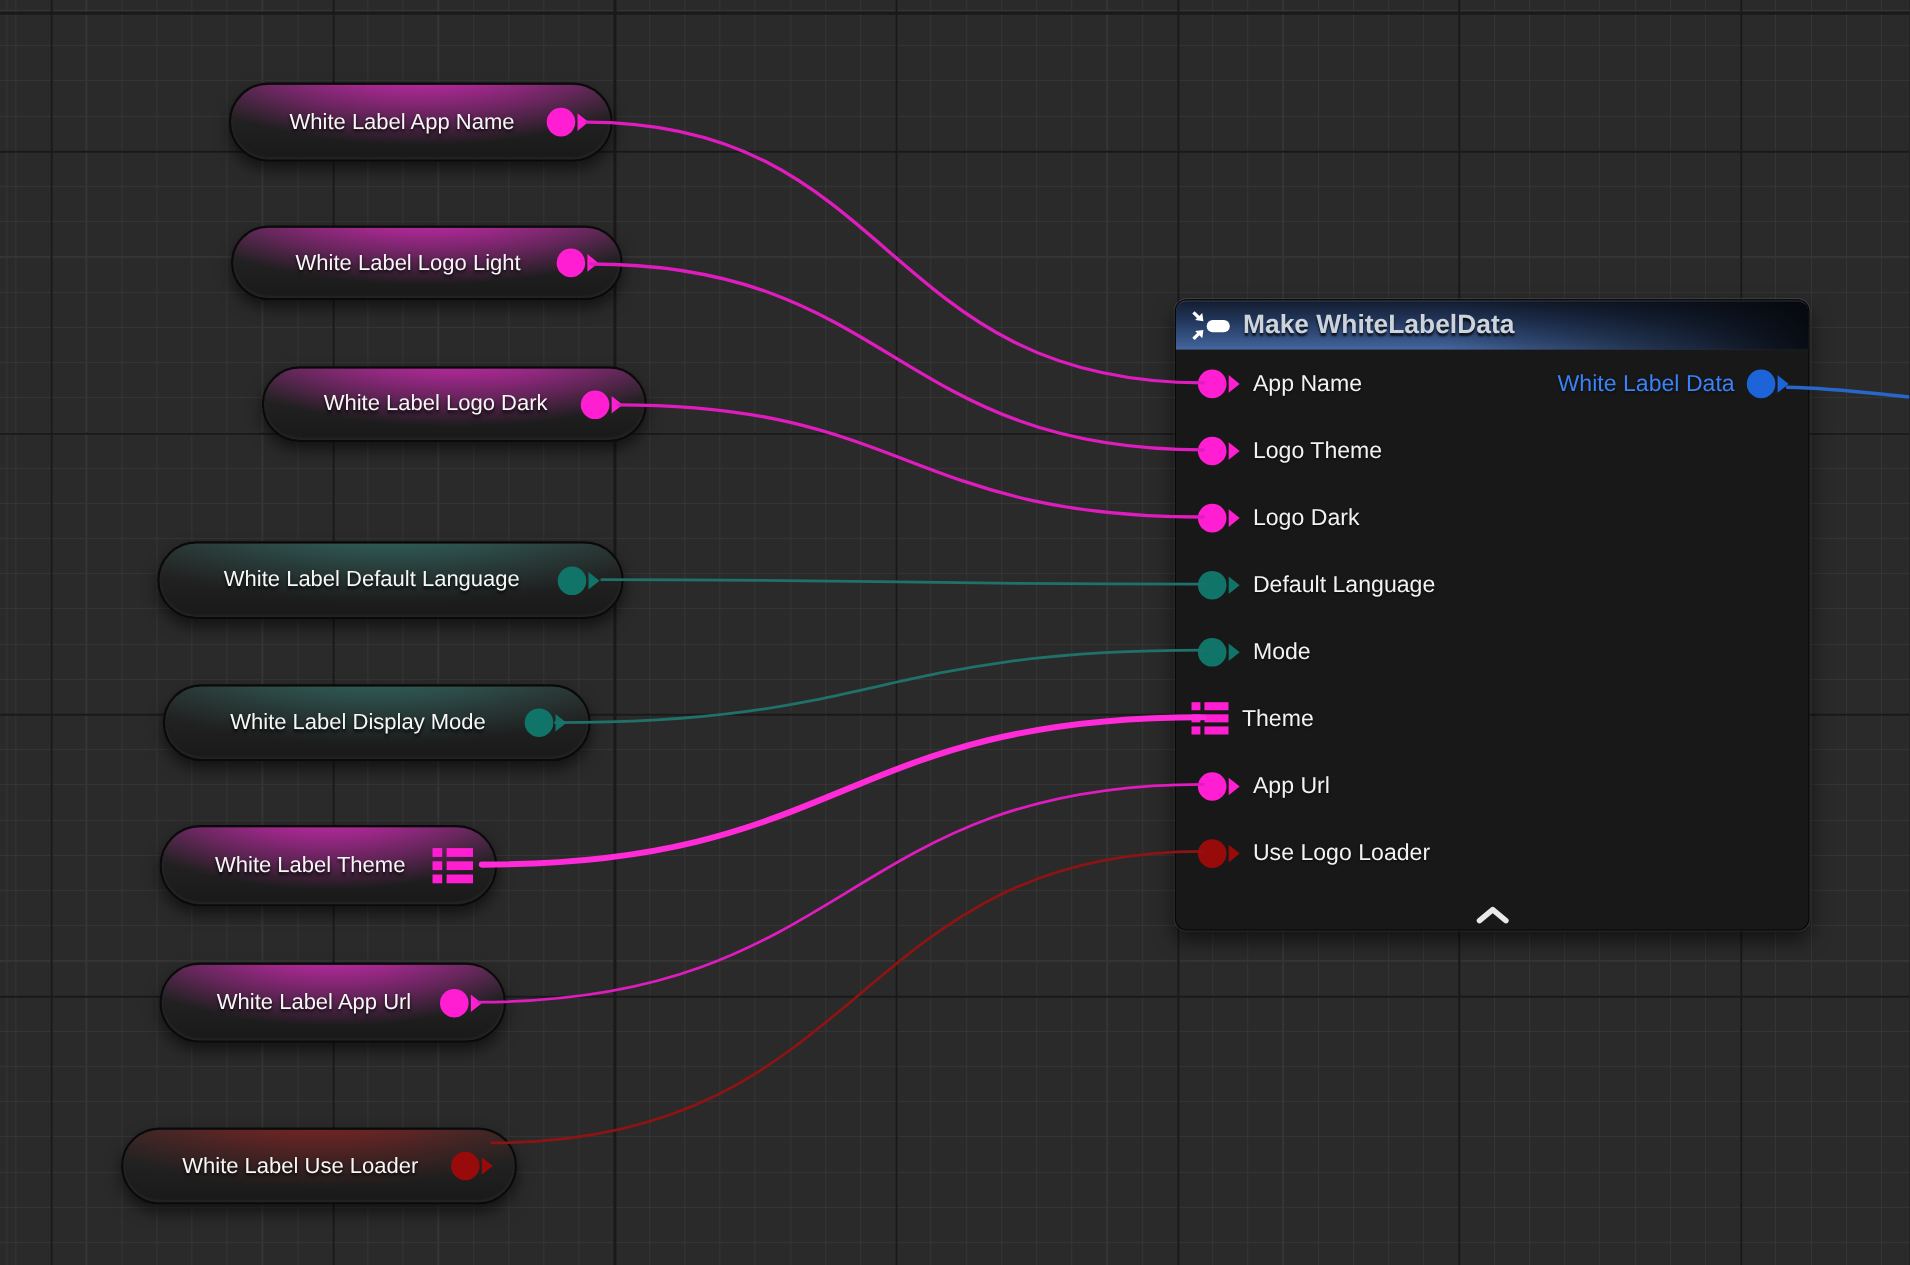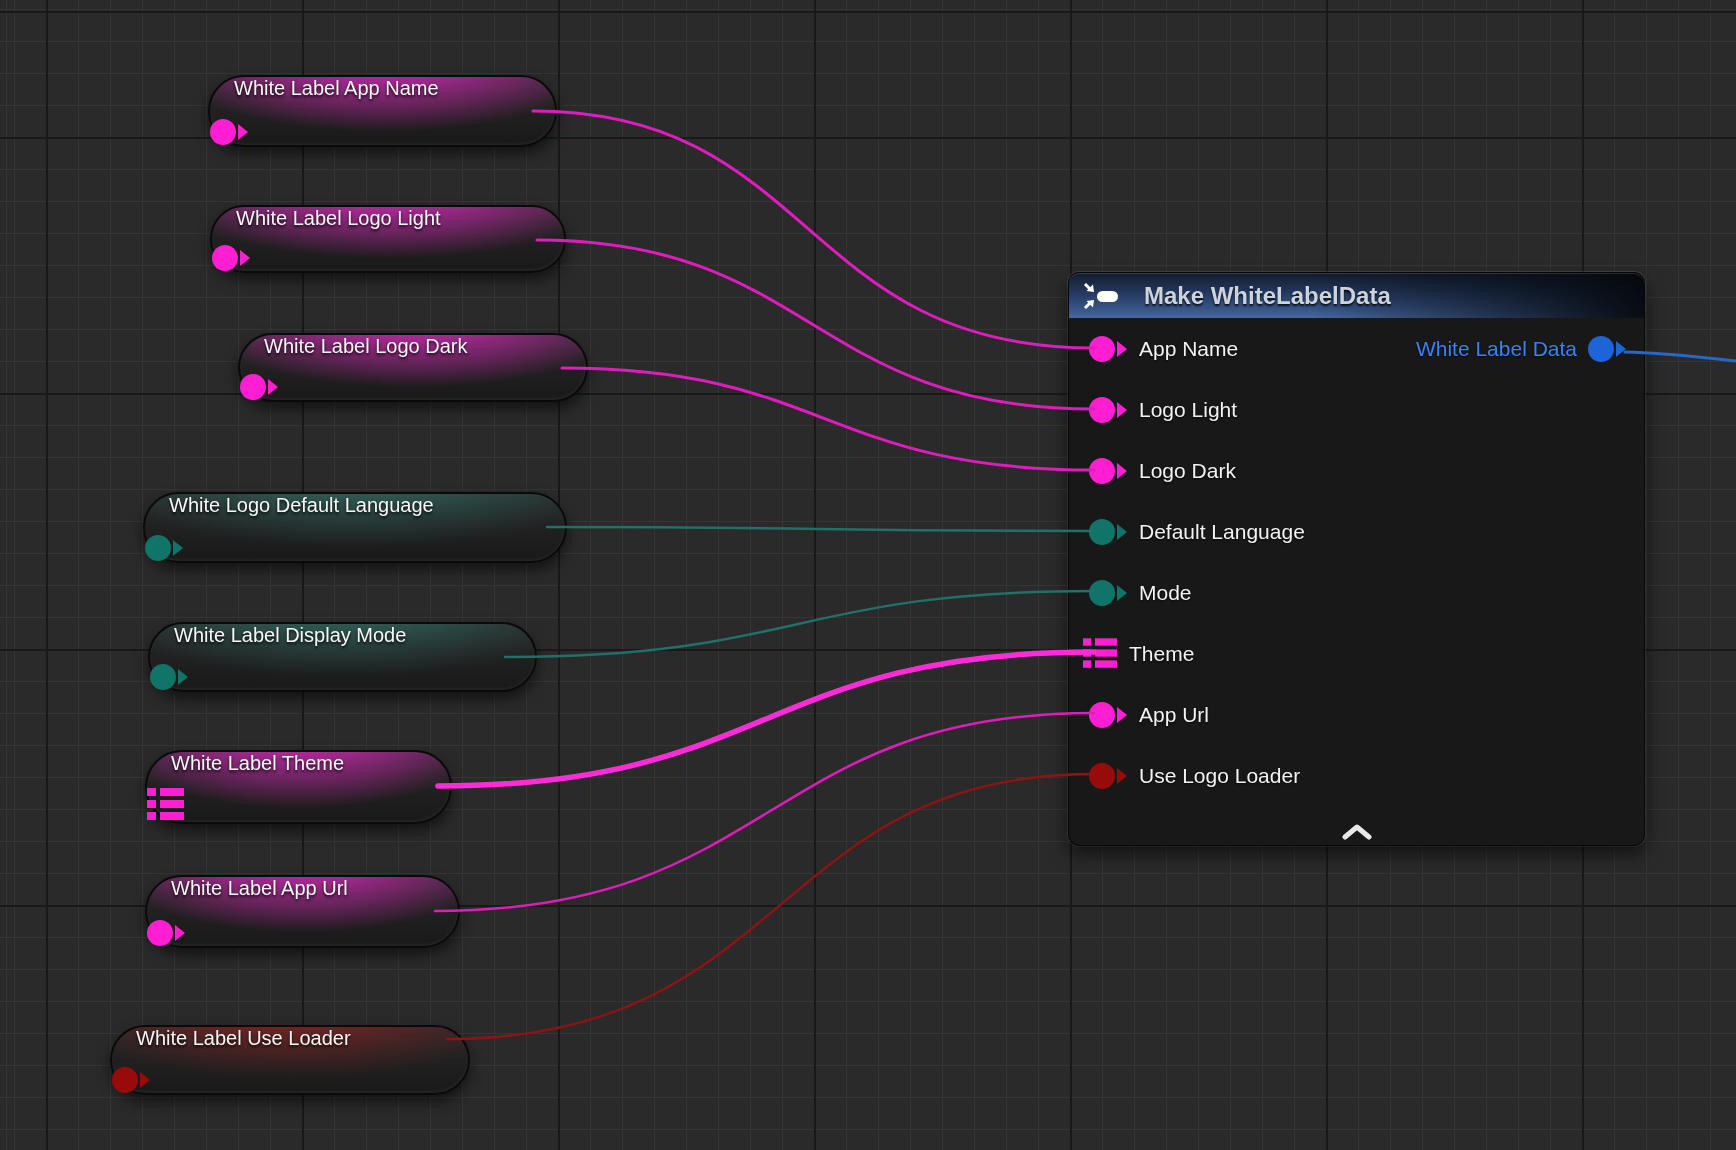--- a/index.html
+++ b/index.html
@@ -9,25 +9,24 @@
     background-color:#2a2a2a;
     background-image:
       repeating-linear-gradient(90deg,#191919 0 2px,transparent 2px 256px),
       repeating-linear-gradient(180deg,#191919 0 2px,transparent 2px 256px),
       repeating-linear-gradient(90deg,#353535 0 1px,transparent 1px 32px),
       repeating-linear-gradient(180deg,#353535 0 1px,transparent 1px 32px);
     background-position:46px 0,0 137px,14px 0,0 9px;
   }
   
   .getter{
-    position:absolute;display:flex;align-items:flex-start;
+    position:absolute;display:flex;align-items:center;
     border-radius:40px;border:2px solid #0a0a0a;box-sizing:border-box;
     box-shadow:0 7px 14px rgba(0,0,0,.55), inset 0 -2px 3px rgba(255,255,255,.05);
     z-index:10;
-    flex-direction:column;
   }
   .g-string{background:
     radial-gradient(95% 170% at 50% -45%, rgba(255,40,218,.95), rgba(255,40,218,.30) 52%, rgba(255,40,218,0) 74%),
     linear-gradient(180deg,#282828,#191919);}
   .g-enum{background:
     radial-gradient(95% 170% at 50% -45%, rgba(52,130,120,.85), rgba(52,130,120,.22) 52%, rgba(52,130,120,0) 74%),
     linear-gradient(180deg,#282828,#191919);}
   .g-bool{background:
     radial-gradient(95% 170% at 50% -45%, rgba(170,32,32,.85), rgba(170,32,32,.22) 52%, rgba(170,32,32,0) 74%),
     linear-gradient(180deg,#282828,#191919);}
@@ -51,21 +50,21 @@
   
   #make-node{
     position:absolute;left:1068px;top:272px;width:577px;height:574px;
     background:rgba(24,24,24,.97);
     border:1px solid #050505;border-radius:11px;box-sizing:border-box;
     box-shadow:0 9px 18px rgba(0,0,0,.55), 0 0 0 1px rgba(130,130,130,.28);
     z-index:10;
   }
   .mk-header{
     height:45px;border-radius:10px 10px 0 0;
-    display:flex;align-items:center;gap:25px;padding:0 14px;
+    display:flex;align-items:center;gap:11px;padding:0 14px;
     background:
       linear-gradient(90deg, rgba(0,0,0,0) 42%, rgba(5,7,11,.94) 100%),
       linear-gradient(180deg,#131c2e 0%, #22365a 40%, #3b5a8e 86%, #47689f 100%);
     box-shadow:inset 0 1px 0 rgba(255,255,255,.14);
     text-align:center;
   }
   .mk-title{font-size:24px;font-weight:bold;color:#ccd3dc;text-shadow:0 2px 2px rgba(0,0,0,.8);white-space:nowrap;}
   .mk-rows{position:absolute;top:45px;left:0;right:0;}
   .mrow{height:61px;display:flex;align-items:center;padding-left:20px;position:relative;}
   .mlabel{margin-left:12px;font-size:21px;color:#f2f2f2;text-shadow:0 1px 2px rgba(0,0,0,.7);white-space:nowrap;}
@@ -99,21 +98,21 @@
 
   <div class="getter g-string" style="left:238px;top:333px;width:350px;height:69px">
     <span class="glabel">White Label Logo Dark</span>
     <span class="pin-group">
       <i class="dot c-string"></i>
       <i class="tri c-string"></i>
     </span>
   </div>
 
   <div class="getter g-enum" style="left:143px;top:492px;width:424px;height:71px">
-    <span class="glabel">White Logo Default Language</span>
+    <span class="glabel">White Label Default Language</span>
     <span class="pin-group">
       <i class="dot c-enum"></i>
       <i class="tri c-enum"></i>
     </span>
   </div>
 
   <div class="getter g-enum" style="left:148px;top:622px;width:389px;height:70px">
     <span class="glabel">White Label Display Mode</span>
     <span class="pin-group">
       <i class="dot c-enum"></i>
@@ -170,21 +169,21 @@
         <span class="mlabel">App Name</span>
         <span class="mout">
           <span class="mlabel">White Label Data</span>
           <i class="dot c-struct"></i>
             <i class="tri c-struct"></i>
         </span>
       </div>
       <div class="mrow">
         <i class="dot c-string"></i>
           <i class="tri c-string"></i>
-        <span class="mlabel">Logo Light</span>
+        <span class="mlabel">Logo Theme</span>
       </div>
       <div class="mrow">
         <i class="dot c-string"></i>
           <i class="tri c-string"></i>
         <span class="mlabel">Logo Dark</span>
       </div>
       <div class="mrow">
         <i class="dot c-enum"></i>
           <i class="tri c-enum"></i>
         <span class="mlabel">Default Language</span>

